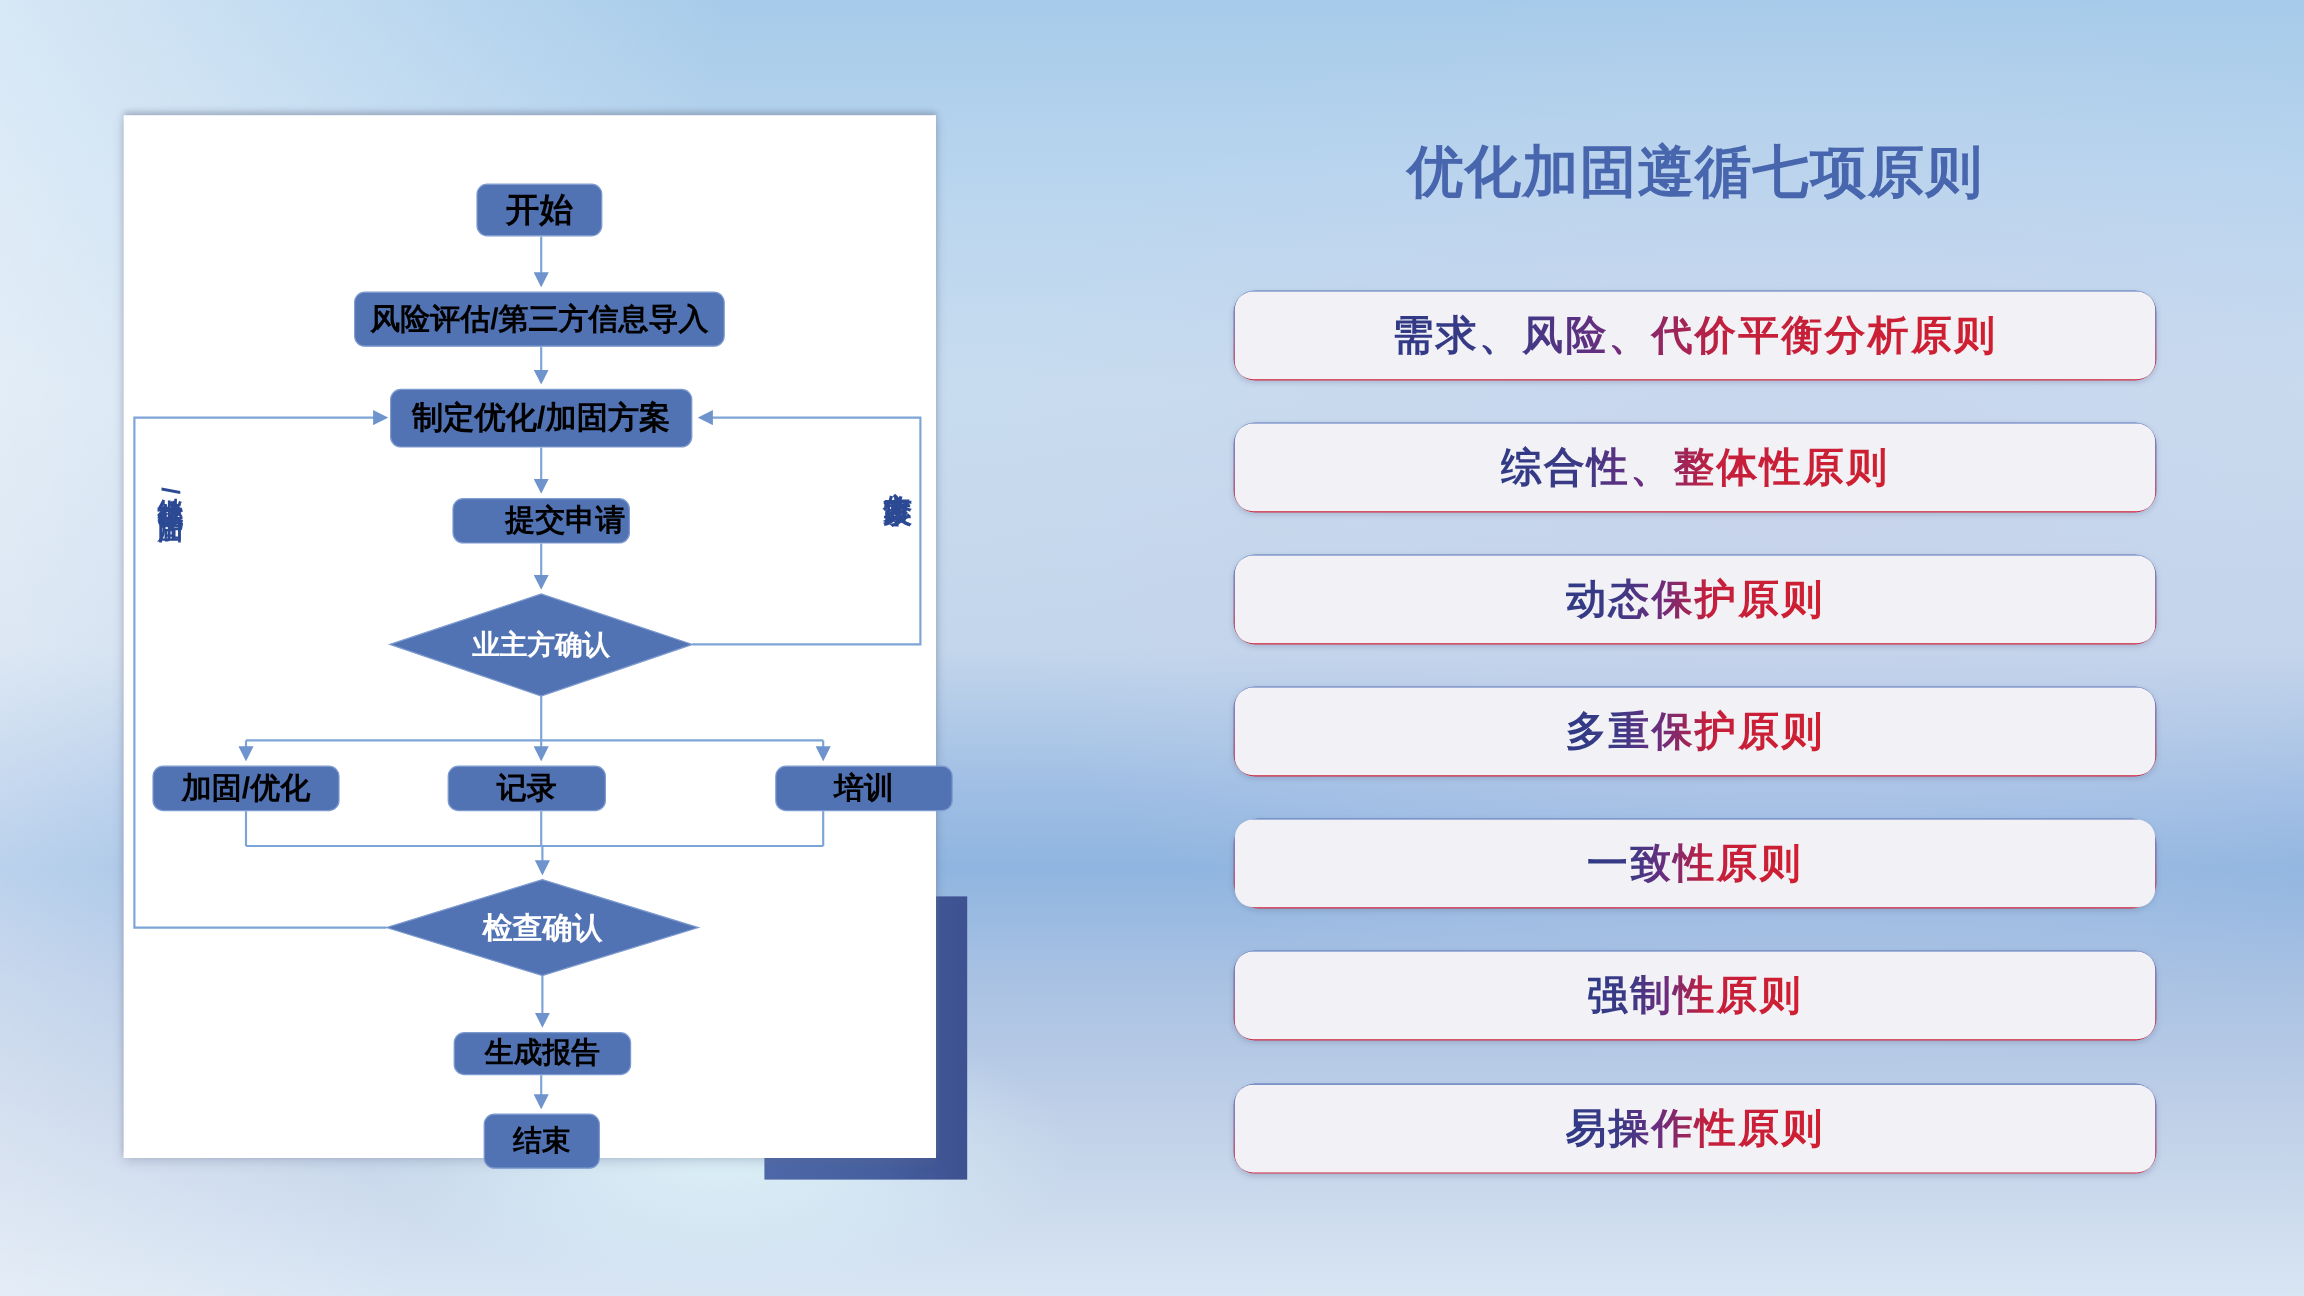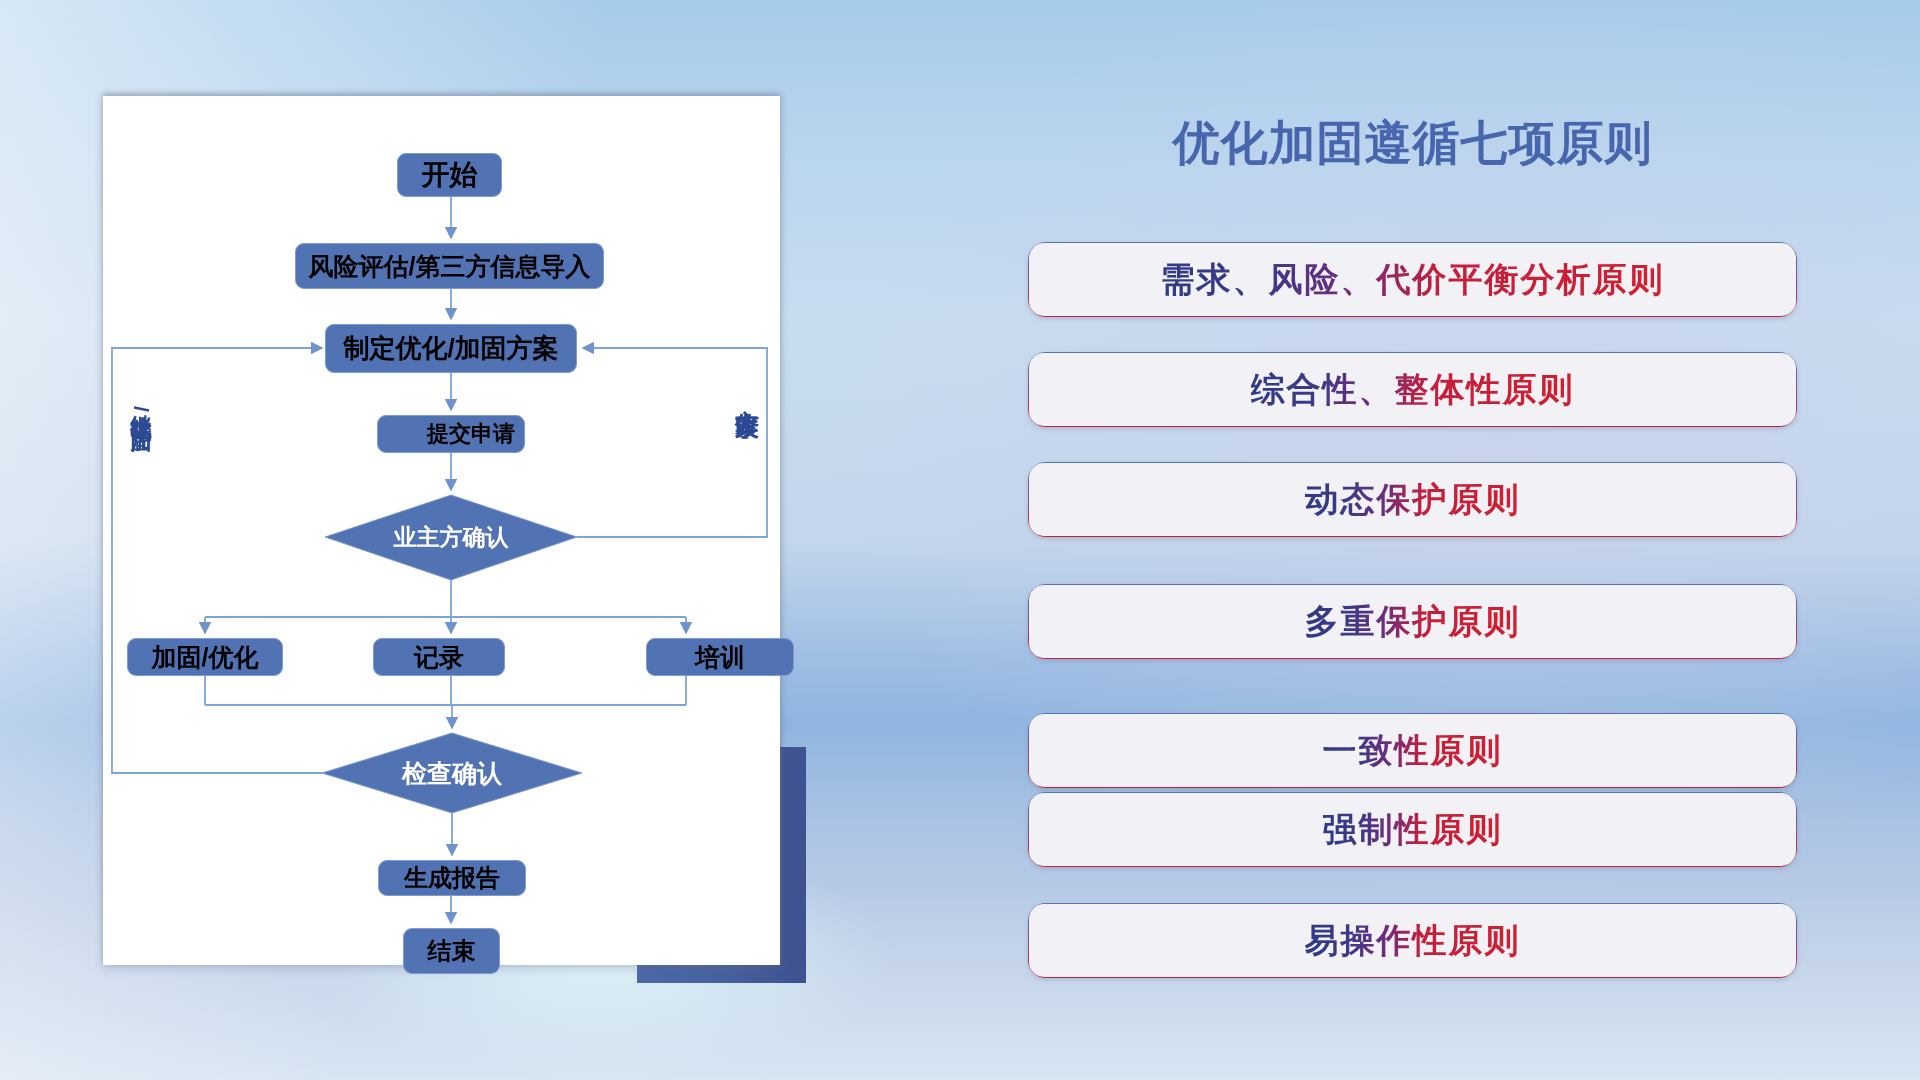--- a/index.html
+++ b/index.html
@@ -99,21 +99,21 @@
     <polygon points="222,441 348,399 474,441 348,484" fill="#5172b3" stroke="#7e9bd0" stroke-width="1"></polygon>
     <polygon points="219,677 349,637 479,677 349,717" fill="#5172b3" stroke="#7e9bd0" stroke-width="1"></polygon>
   </svg>
 
   <div class="fnode" style="left:294px;top:57px;width:105px;height:44px;font-size:28px;">开始</div>
 
   <div class="fnode" style="left:222px;top:228px;width:252px;height:49px;font-size:26px;">制定优化/加固方案</div>
 
   <div class="fnode" style="left:192px;top:147px;width:309px;height:46px;font-size:25px;">风险评估/第三方信息导入</div>
 
-  <div class="fnode" style="left:274px;top:319px;width:148px;height:38px;font-size:22px;padding-left:40px;">提交申请</div>
+  <div class="fnode" style="left:274px;top:319px;width:148px;height:38px;font-size:25px;padding-left:40px;">提交申请</div>
 
   <div class="dlabel" style="left:222px;top:399px;width:252px;height:85px;font-size:23px;">业主方确认</div>
 
   <div class="fnode" style="left:24px;top:542px;width:156px;height:38px;font-size:25px;">加固/优化</div>
 
   <div class="fnode" style="left:270px;top:542px;width:132px;height:38px;font-size:25px;">记录</div>
 
   <div class="fnode" style="left:505px;top:542px;width:148px;height:38px;font-size:25px;margin-left:38px;">培训</div>
 
   <div class="dlabel" style="left:219px;top:637px;width:260px;height:80px;font-size:25px;">检查确认</div>
@@ -137,26 +137,26 @@
 <div class="principle" style="top:352px;">
   <div class="inner">
       <span class="txt">综合性、整体性原则</span>
     </div>
 </div>
 <div class="principle" style="top:462px;">
   <div class="inner">
       <span class="txt">动态保护原则</span>
     </div>
 </div>
-<div class="principle" style="top:572px;margin-top:12px;">
+<div class="principle" style="top:572px;">
   <div class="inner">
       <span class="txt">多重保护原则</span>
     </div>
 </div>
-<div class="principle" style="top:713px;">
+<div class="principle" style="top:682px;border-radius:21px;">
   <div class="inner">
       <span class="txt">一致性原则</span>
     </div>
 </div>
 <div class="principle" style="top:792px;">
   <div class="inner">
       <span class="txt">强制性原则</span>
     </div>
 </div>
 <div class="principle" style="top:903px;">

